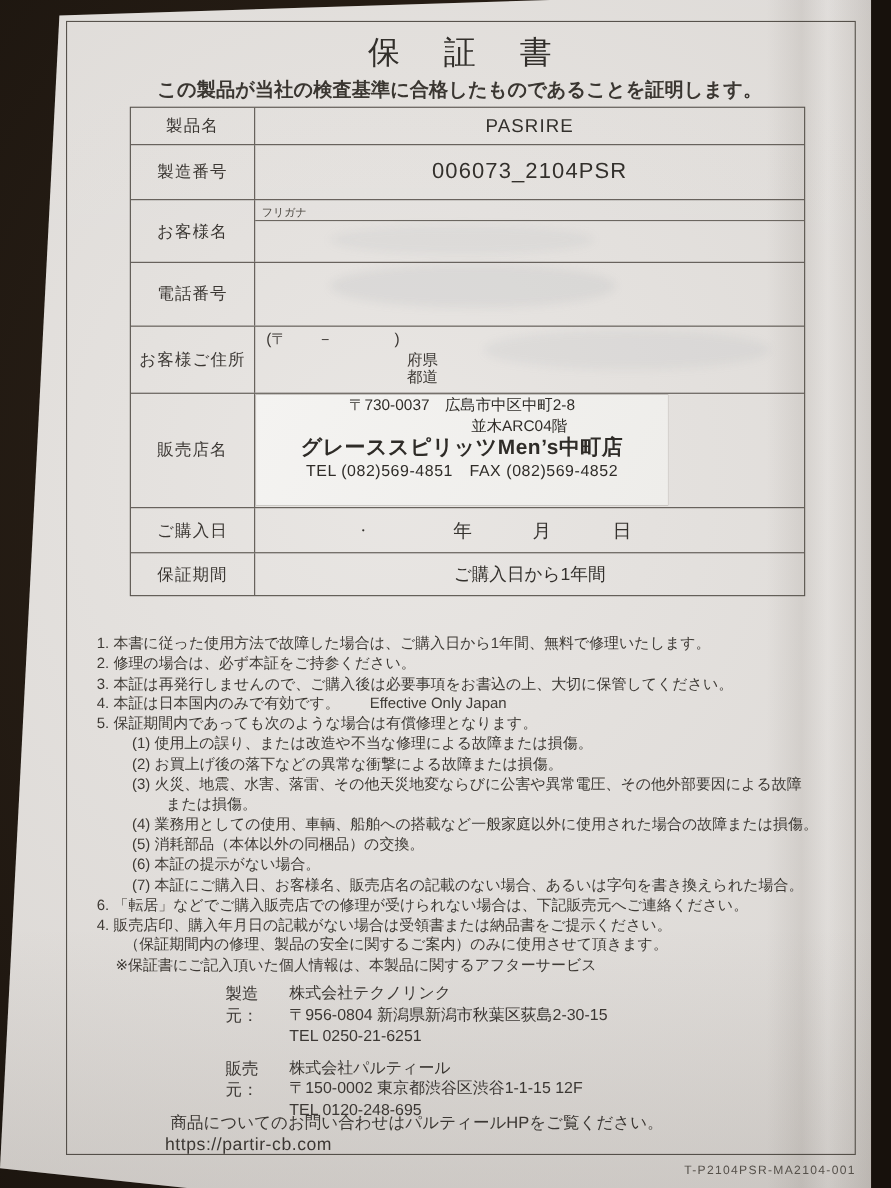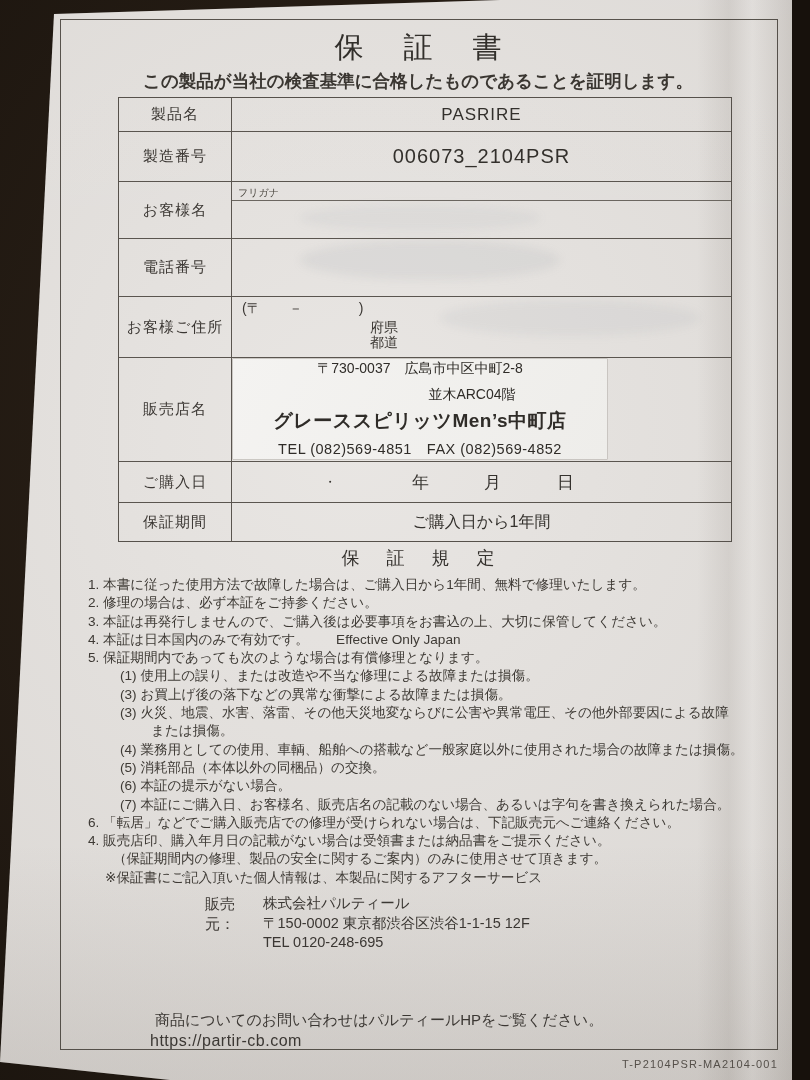--- a/index.html
+++ b/index.html
@@ -67,21 +67,21 @@
   .furigana-strip{
     height:19px;border-bottom:1px solid #6b6660;
     font-size:10px;color:#4a463f;padding:4px 0 0 6px;box-sizing:border-box;
   }
   .addr-postal{font-size:14px;color:#3c3834;padding:3px 0 0 10px;}
   .addr-pref{margin:2px 0 0 138px;font-size:14px;line-height:15px;color:#3c3834;}
   .stamp{
     position:absolute;left:1px;top:1px;width:374px;height:100px;
     background:linear-gradient(120deg,#f4f3f1,#eeedea);
     box-shadow:0 0 0 0.5px rgba(120,115,108,0.5);
-    display:flex;flex-direction:column;justify-content:space-between;
+    display:flex;flex-direction:column;justify-content:flex-start;
     text-align:center;color:#2f2c28;
   }
   .stamp-l1{font-size:14px;line-height:19px;}
   .stamp-l2{font-size:14px;line-height:18px;transform:translateX(52px);}
   .stamp-l3{font-size:19px;font-weight:700;line-height:24px;letter-spacing:0.5px;}
   .stamp-l4{font-size:14.5px;line-height:19px;letter-spacing:0.5px;}
   .pd{position:absolute;top:0;height:100%;display:flex;align-items:center;font-size:17px;color:#35322e;}
   .pd-dot{left:92px;font-size:12px;}
   .pd-year{left:180px;}
   .pd-month{left:252px;}
@@ -197,44 +197,51 @@
 
       <div class="wrow r-warranty">
         <div class="wlabel">保証期間</div>
         <div class="wvalue">
           <div class="center-val v-warranty">ご購入日から1年間</div>
         </div>
       </div>
 
     </div>
 
-    <div class="terms-heading">保 証 規 定</div>
 
     <div class="terms">
       <div class="line t0">1. 本書に従った使用方法で故障した場合は、ご購入日から1年間、無料で修理いたします。</div>
       <div class="line t0">2. 修理の場合は、必ず本証をご持参ください。</div>
       <div class="line t0">3. 本証は再発行しませんので、ご購入後は必要事項をお書込の上、大切に保管してください。</div>
       <div class="line t0">4. 本証は日本国内のみで有効です。　　Effective Only Japan</div>
       <div class="line t0">5. 保証期間内であっても次のような場合は有償修理となります。</div>
       <div class="line t1">(1) 使用上の誤り、または改造や不当な修理による故障または損傷。</div>
-      <div class="line t1">(3) お買上げ後の落下などの異常な衝撃による故障または損傷。</div>
+      <div class="line t1">(2) お買上げ後の落下などの異常な衝撃による故障または損傷。</div>
       <div class="line t1">(3) 火災、地震、水害、落雷、その他天災地変ならびに公害や異常電圧、その他外部要因による故障</div>
       <div class="line t2">または損傷。</div>
       <div class="line t1">(4) 業務用としての使用、車輌、船舶への搭載など一般家庭以外に使用された場合の故障または損傷。</div>
       <div class="line t1">(5) 消耗部品（本体以外の同梱品）の交換。</div>
       <div class="line t1">(6) 本証の提示がない場合。</div>
       <div class="line t1">(7) 本証にご購入日、お客様名、販売店名の記載のない場合、あるいは字句を書き換えられた場合。</div>
       <div class="line t0">6. 「転居」などでご購入販売店での修理が受けられない場合は、下記販売元へご連絡ください。</div>
       <div class="line t0">4. 販売店印、購入年月日の記載がない場合は受領書または納品書をご提示ください。</div>
       <div class="line tn2">（保証期間内の修理、製品の安全に関するご案内）のみに使用させて頂きます。</div>
       <div class="line tn">※保証書にご記入頂いた個人情報は、本製品に関するアフターサービス</div>
     </div>
 
     <div class="companies">
       <div class="company">
+        <div class="clabel">製造元：</div>
+        <div class="clines">
+          <div>株式会社テクノリンク</div>
+          <div>〒956-0804 新潟県新潟市秋葉区荻島2-30-15</div>
+          <div>TEL 0250-21-6251</div>
+        </div>
+      </div>
+      <div class="company">
         <div class="clabel">販売元：</div>
         <div class="clines">
           <div>株式会社パルティール</div>
           <div>〒150-0002 東京都渋谷区渋谷1-1-15 12F</div>
           <div>TEL 0120-248-695</div>
         </div>
       </div>
     </div>
 
     <div class="footer-inquiry">商品についてのお問い合わせはパルティールHPをご覧ください。</div>

